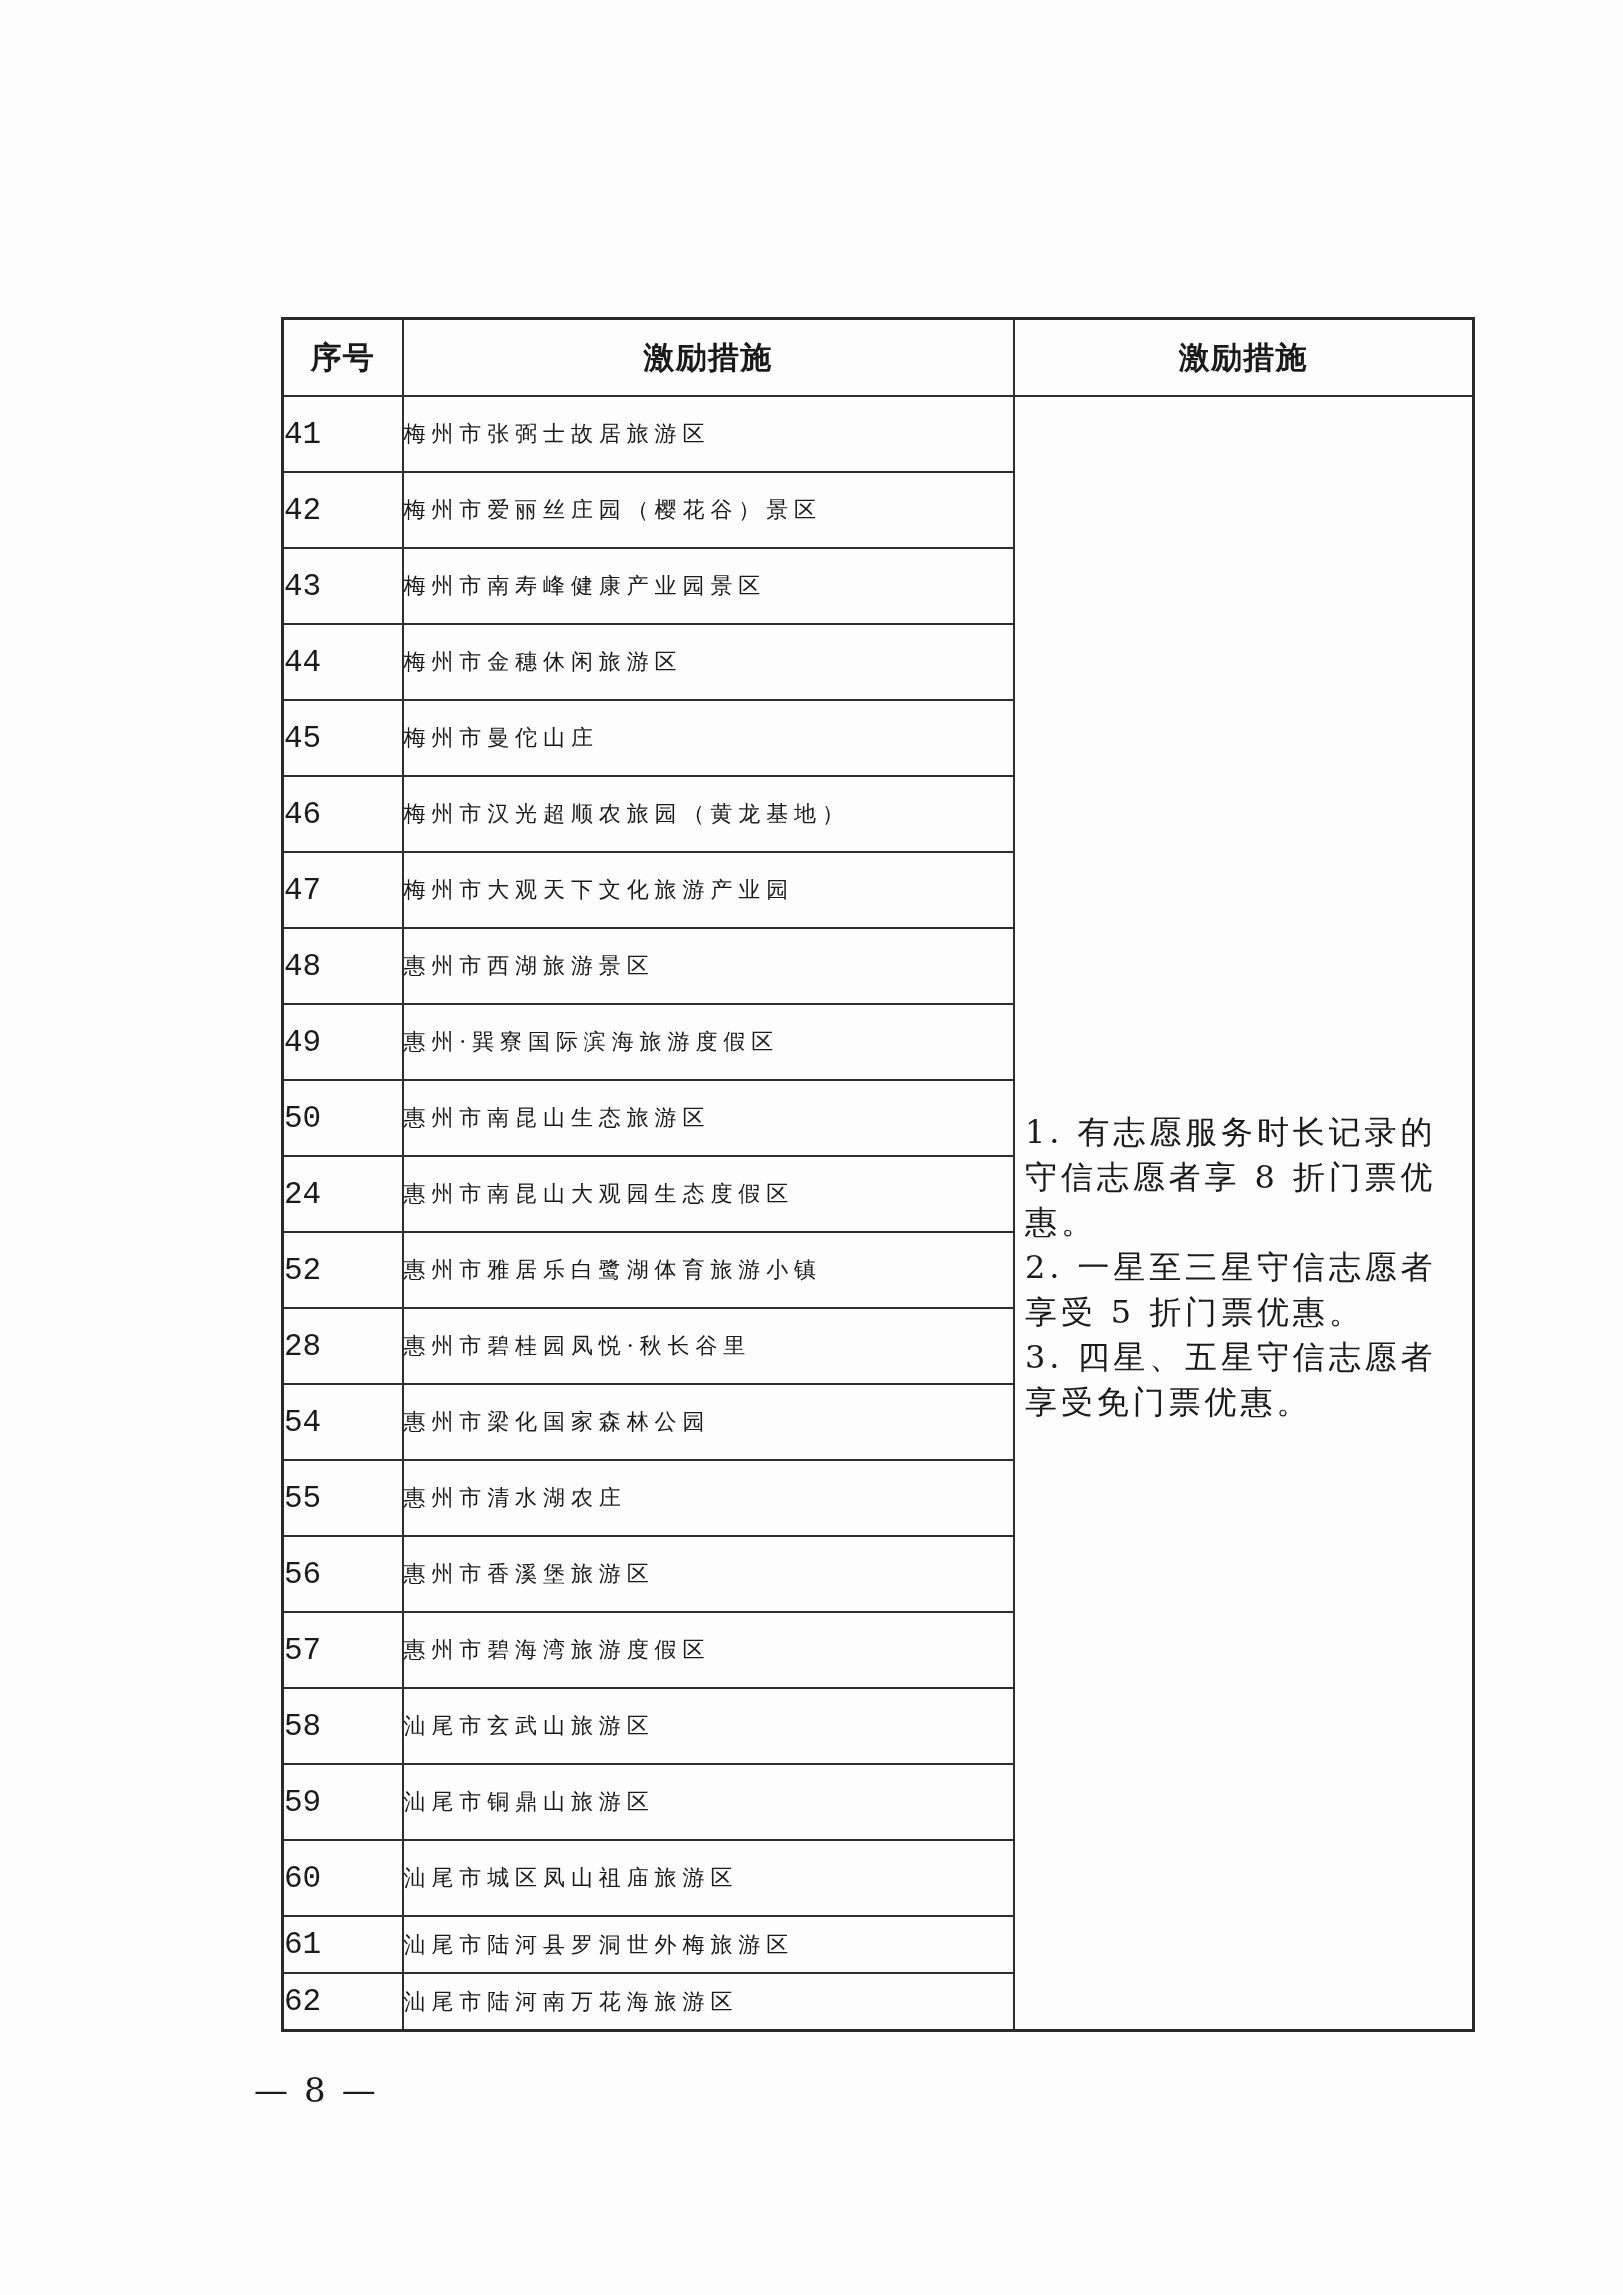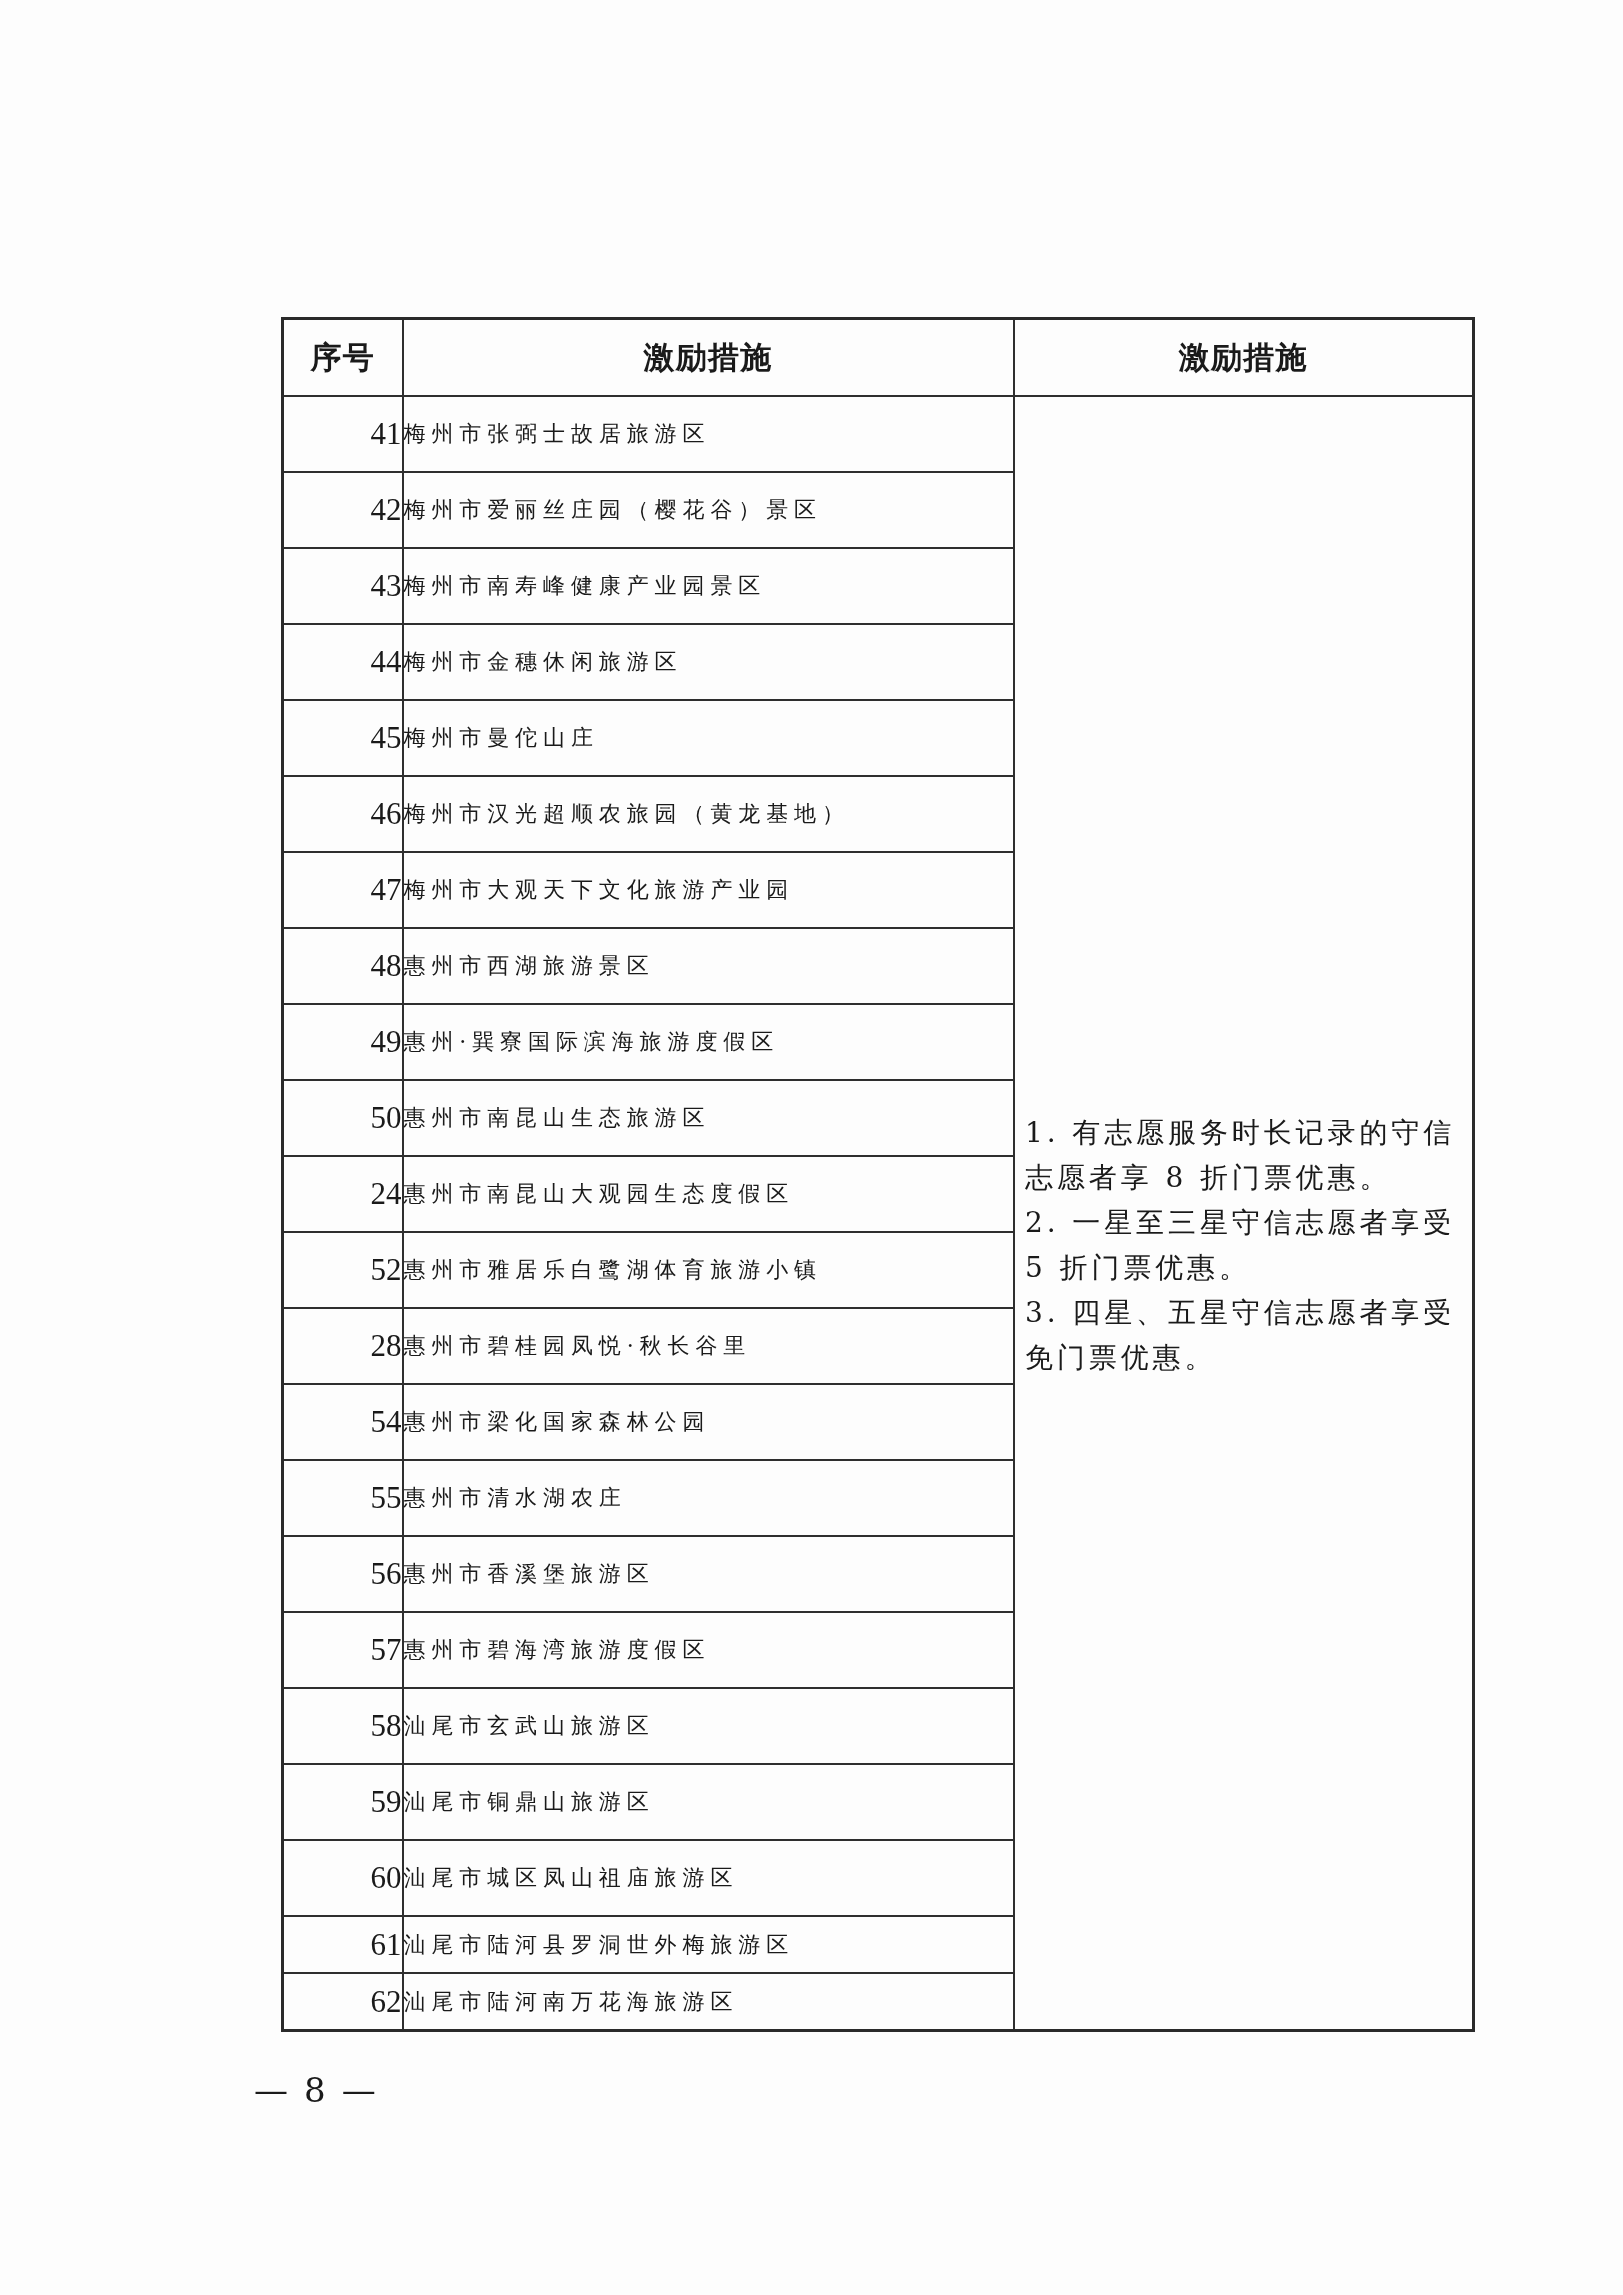--- a/index.html
+++ b/index.html
@@ -5,27 +5,27 @@
   html, body { margin:0; padding:0; background:#ffffff; }
   body { width:1623px; height:2295px; position:relative; overflow:hidden;
          font-family:"DejaVu Serif","Liberation Serif",serif; color:#1a1a1a; }
   .page { position:absolute; left:0; top:0; width:1623px; height:2295px; background:#fdfdfd; }
   table.main { position:absolute; left:237px; top:317px; width:1192px;
                border-collapse:collapse; border:3.3px solid #2a2a2a; table-layout:fixed;margin-left:44px; }
   table.main td, table.main th { border:2px solid #2e2e2e; padding:0; }
   col.c1 { width:120px; } col.c2 { width:611px; } col.c3 { width:460px; }
   th { height:75px; font-family:"DejaVu Sans","Liberation Sans",sans-serif;
        font-weight:bold; font-size:31px; letter-spacing:1.3px; text-align:center; }
-  td.num { text-align:right; font-family:Liberation Serif, serif;
+  td.num { text-align:left; font-family:Liberation Mono, monospace;
            font-size:31px; height:74px; }
   td.name { font-size:22px; padding-left:14.4px; letter-spacing:5.9px; white-space:nowrap; }
   tr.short td.num, tr.short td.name { height:55px; }
   td.measure { vertical-align:top; padding:0; position:relative; }
   .measure-text { position:absolute; left:10.5px; top:713px; width:437px;
-                  font-size:28px; line-height:45px; letter-spacing:3.9px; }
+                  font-size:32px; line-height:45px; letter-spacing:3.9px; }
   .measure-text p { margin:0; }
   .page-number { position:absolute; left:254px; top:2070px; font-size:34px;
                  font-family:"DejaVu Serif","Liberation Serif",serif; letter-spacing:2.6px; }
 </style>
 </head>
 <body>
 
 <div class="page">
   <table class="main">
     <colgroup>

